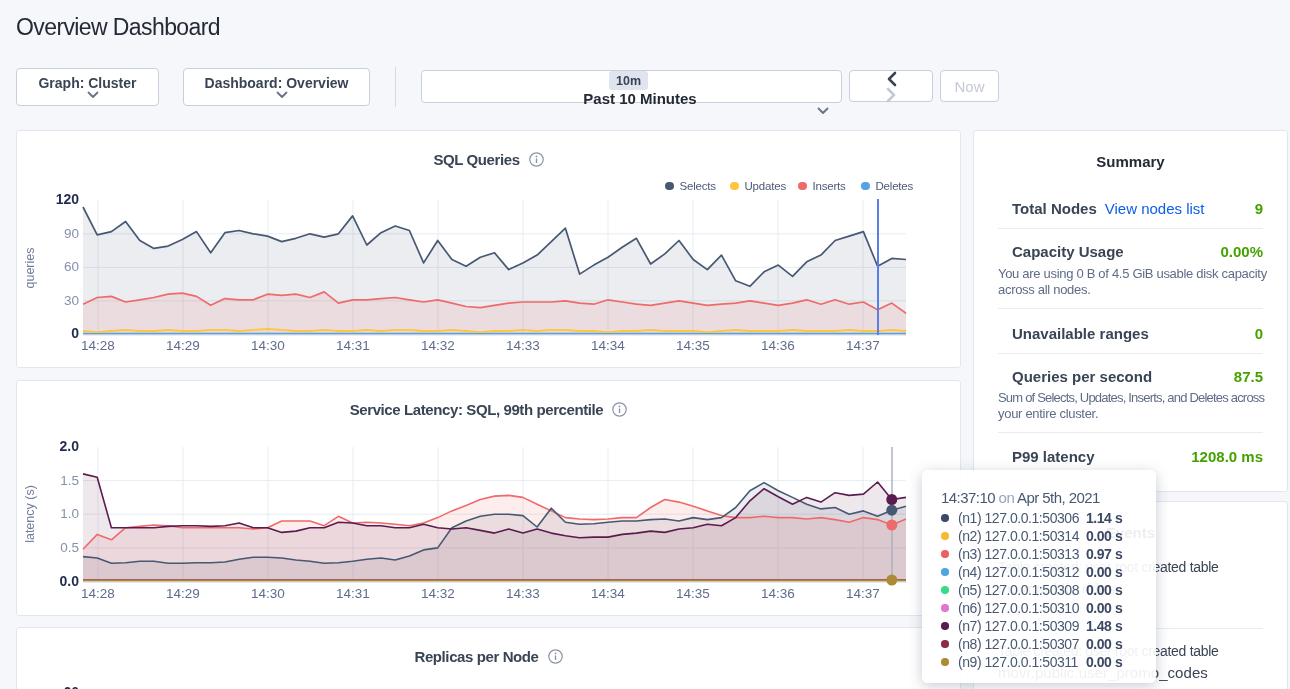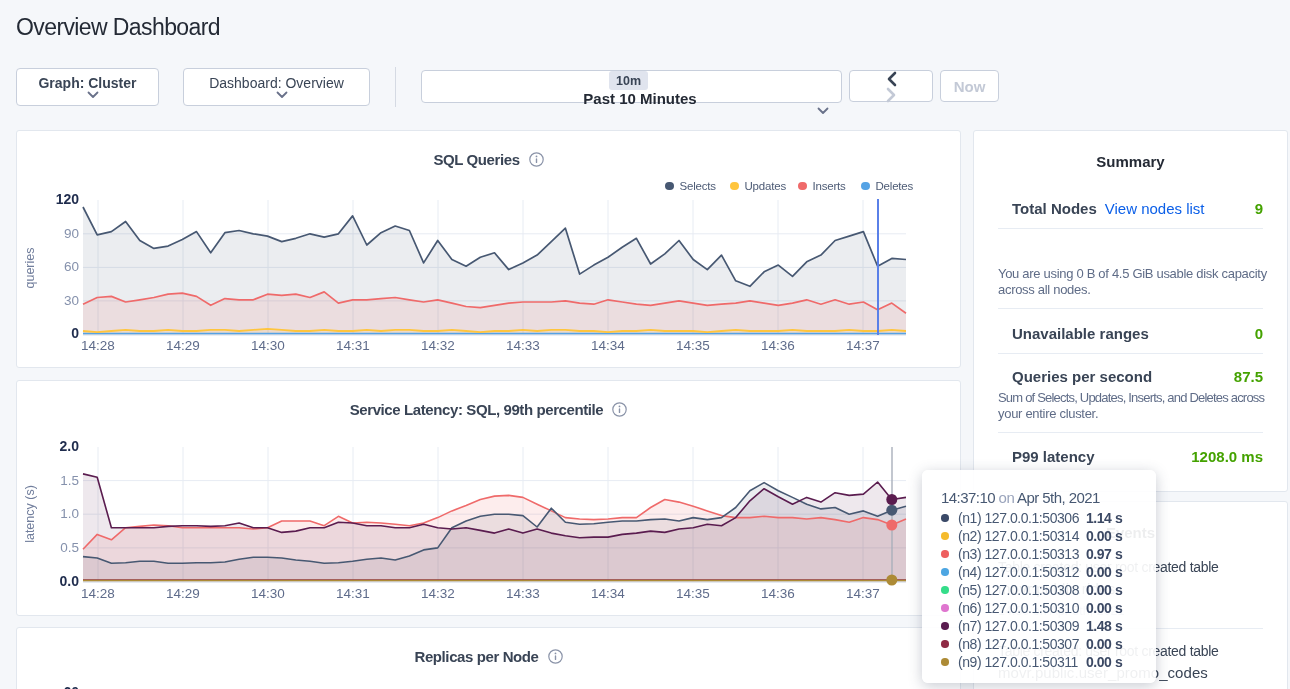--- a/index.html
+++ b/index.html
@@ -17,21 +17,21 @@
 
 <div class="ctl" style="left:16px;top:68px;width:143px;height:38px;justify-content:center">
   <span style="font-size:14px;font-weight:bold;color:#394455">Graph:&nbsp;Cluster</span>
     <span style="margin-left:10px;display:flex">
       <svg width="12" height="8" viewBox="0 0 12 8">
         <path d="M1.5 1.5 L6 6 L10.5 1.5" fill="none" stroke="#69718a" stroke-width="1.8" stroke-linecap="round" stroke-linejoin="round"></path>
       </svg>
     </span>
 </div>
 <div class="ctl" style="left:183px;top:68px;width:187px;height:38px;justify-content:center">
-  <span style="font-size:14px;font-weight:normal;color:#394455">Dashboard:&nbsp;Overview</span>
+  <span style="font-size:14px;font-weight:bold;color:#394455">Dashboard:&nbsp;Overview</span>
     <span style="margin-left:10px;display:flex">
       <svg width="12" height="8" viewBox="0 0 12 8">
         <path d="M1.5 1.5 L6 6 L10.5 1.5" fill="none" stroke="#69718a" stroke-width="1.8" stroke-linecap="round" stroke-linejoin="round"></path>
       </svg>
     </span>
 </div>
 <div style="position:absolute;left:395px;top:67px;width:1px;height:40px;background:#d5dae3"></div>
 <div class="ctl" style="left:421px;top:70px;width:421px;height:33px;padding:0 12px 0 6px">
   <span style="background:#e0e4ee;border-radius:3px;font-size:12.5px;font-weight:bold;color:#394455;padding:2.5px 7px">10m</span>
   <span style="margin-left:23px;font-size:15px;font-weight:bold;color:#242a35">Past 10 Minutes</span>
@@ -48,21 +48,21 @@
       </svg>
     </span>
   <span style="width:1px;height:32px;background:#c8cfdc"></span>
   <span style="flex:1;display:flex;align-items:center;justify-content:center">
       <svg width="11" height="16" viewBox="0 0 11 16">
         <path d="M2 2 L8 8 L2 14" fill="none" stroke="#c3c9d6" stroke-width="2.6" stroke-linecap="round" stroke-linejoin="round"></path>
       </svg>
     </span>
 </div>
 <div class="ctl" style="left:940px;top:70px;width:59px;height:32px;justify-content:center">
-  <span style="font-size:15px;font-weight:bold;color:#c3c9d6">Now</span>
+  <span style="font-size:15px;font-weight:normal;color:#c3c9d6">Now</span>
 </div>
 
 <div class="panel" style="left:16px;top:130px;width:945px;height:238px">
   <div class="ctitle">SQL Queries<svg width="15" height="15" viewBox="0 0 15 15" style="margin-left:9px;vertical-align:-2px">
         <circle cx="7.5" cy="7.5" r="6.7" fill="none" stroke="#8a93a8" stroke-width="1.2"></circle>
         <circle cx="7.5" cy="4.4" r="0.9" fill="#8a93a8"></circle>
         <rect x="6.8" y="6.3" width="1.4" height="4.8" rx="0.7" fill="#8a93a8"></rect>
       </svg></div>
   <span style="position:absolute;left:648px;top:47px;display:flex;align-items:center;height:16px">
       <span style="width:8.5px;height:8.5px;border-radius:50%;background:#475872;margin-right:6px"></span>
@@ -185,20 +185,24 @@
 </div>
 
 <div class="panel" style="left:973px;top:130px;width:315px;height:362px">
   <div style="position:absolute;left:0;right:0;top:22px;text-align:center;font-size:15px;font-weight:bold;color:#242a35;line-height:18px">Summary</div>
   <div class="srow" style="top:69px">
       <span class="slabel">Total Nodes</span>
       <span style="margin-left:8px;font-size:15px;font-weight:normal;color:#0b5fe8">View nodes list</span>
       <span class="sval">9</span>
     </div>
   <div class="sdiv" style="top:97px"></div>
+  <div class="srow" style="top:112px">
+      <span class="slabel">Capacity Usage</span>
+      <span class="sval">0.00%</span>
+    </div>
   <div class="sdesc" style="top:135px;letter-spacing:-0.3px">You are using 0 B of 4.5 GiB usable disk capacity<br>across all nodes.</div>
   <div class="sdiv" style="top:177px"></div>
   <div class="srow" style="top:194px">
       <span class="slabel">Unavailable ranges</span>
       <span class="sval">0</span>
     </div>
   <div class="sdiv" style="top:222px"></div>
   <div class="srow" style="top:237px">
       <span class="slabel">Queries per second</span>
       <span class="sval">87.5</span>

